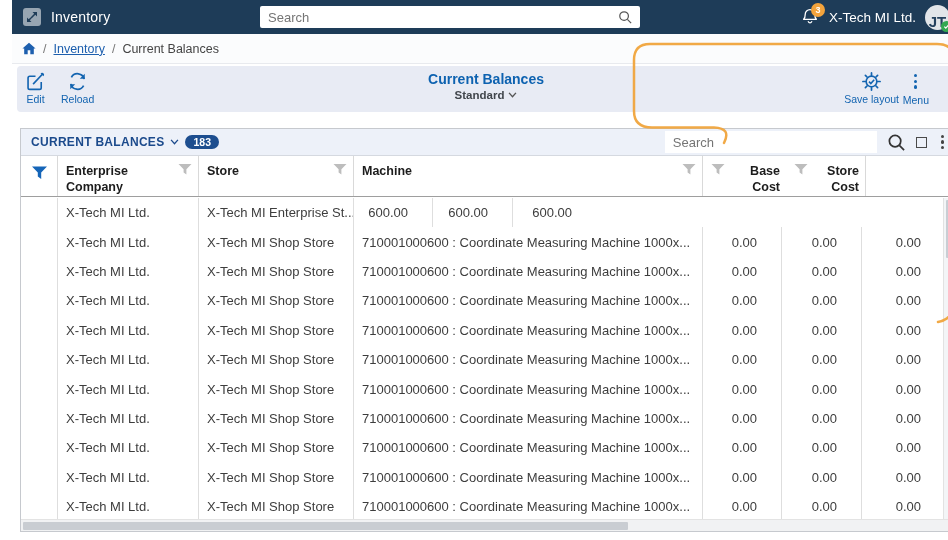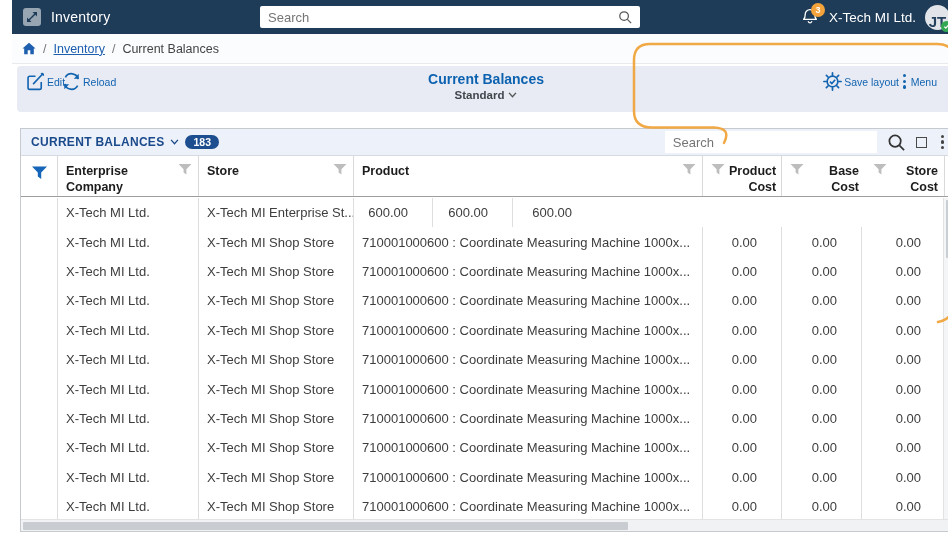--- a/index.html
+++ b/index.html
@@ -20,26 +20,26 @@
   .avatar-status { position:absolute; right:-2px; bottom:-2px; width:11px; height:11px; border-radius:50%; background:#33a852; display:flex; align-items:center; justify-content:center; }
 
   
   .crumbbar { position:absolute; top:34px; left:0; width:100%; height:30px; background:#fbfcfd; border-bottom:1px solid #e8eaee; display:flex; align-items:center; padding-left:10px; font-size:12.5px; color:#555; gap:7px; }
   .crumb-link { color:#1d5fae; text-decoration:underline; cursor:pointer; }
   .crumb-current { color:#444; }
   .crumb-sep { color:#777; }
 
   
   .toolbar { position:absolute; top:66px; left:5px; width:938px; height:46px; background:#e8ebf4; border-radius:4px; }
-  .tool-btn { position:absolute; top:5px; display:flex; flex-direction:row; align-items:center; gap:1px; cursor:pointer; color:#1364b0; }
+  .tool-btn { position:absolute; top:5px; display:flex; flex-direction:column; align-items:center; gap:1px; cursor:pointer; color:#1364b0; }
   .tool-btn .lbl { font-size:10.5px; color:#1364b0; }
   .tb-edit { left:8px; }
   .tb-reload { left:44px; }
   .tb-save { right:56px;text-align:center; }
-  .tb-menu { right:18px; }
+  .tb-menu { right:26px; }
   .tb-center { position:absolute; left:0; right:0; top:5px; display:flex; flex-direction:column; align-items:center; }
   .tb-title { color:#0d62b0; font-weight:bold; font-size:14px; }
   .tb-view { display:flex; align-items:center; gap:4px; margin-top:2px; font-size:11.5px; font-weight:bold; color:#41464c; cursor:pointer; }
   .kebab { display:flex; flex-direction:column; gap:2.5px; align-items:center; padding:2px 4px; }
   .kebab i { width:3.2px; height:3.2px; border-radius:50%; background:#1364b0; }
 
   
   .grid { position:absolute; top:128px; left:8px; width:937px; height:404px; border:1px solid #c6c9ce; background:#fff; }
   .grid-head { height:27px; background:#edf1f9; border-bottom:1px solid #d5d9e0; display:flex; align-items:center; }
   .grid-title-wrap { display:flex; align-items:center; gap:6px; padding-left:10px; cursor:pointer; }
@@ -221,30 +221,24 @@
             <polygon points="0.5,0 13.5,0 8.4,5.2 8.4,10.5 5.6,8.5 5.6,5.2" fill="#bdbdbd"></polygon>
           </svg>
       </div>
       <div class="hcell c2">
         <span class="lbl">Store</span>
         <svg class="funnel" width="14" height="11" viewBox="0 0 14 11">
             <polygon points="0.5,0 13.5,0 8.4,5.2 8.4,10.5 5.6,8.5 5.6,5.2" fill="#bdbdbd"></polygon>
           </svg>
       </div>
       <div class="hcell c3">
-        <span class="lbl">Product</span>
-        <svg class="funnel" width="14" height="11" viewBox="0 0 14 11">
-            <polygon points="0.5,0 13.5,0 8.4,5.2 8.4,10.5 5.6,8.5 5.6,5.2" fill="#bdbdbd"></polygon>
-          </svg>
-      </div>
-      <div class="hcell num c4">
-        <svg class="funnel" width="14" height="11" viewBox="0 0 14 11">
-            <polygon points="0.5,0 13.5,0 8.4,5.2 8.4,10.5 5.6,8.5 5.6,5.2" fill="#bdbdbd"></polygon>
-          </svg>
-        <span class="lbl">Product Cost</span>
+        <span class="lbl">Machine</span>
+        <svg class="funnel" width="14" height="11" viewBox="0 0 14 11">
+            <polygon points="0.5,0 13.5,0 8.4,5.2 8.4,10.5 5.6,8.5 5.6,5.2" fill="#bdbdbd"></polygon>
+          </svg>
       </div>
       <div class="hcell num c6" style="border-right:none">
         <svg class="funnel" width="14" height="11" viewBox="0 0 14 11">
             <polygon points="0.5,0 13.5,0 8.4,5.2 8.4,10.5 5.6,8.5 5.6,5.2" fill="#bdbdbd"></polygon>
           </svg>
         <span class="lbl">Base Cost</span>
       </div>
       <div class="hcell num c5">
         <svg class="funnel" width="14" height="11" viewBox="0 0 14 11">
             <polygon points="0.5,0 13.5,0 8.4,5.2 8.4,10.5 5.6,8.5 5.6,5.2" fill="#bdbdbd"></polygon>

